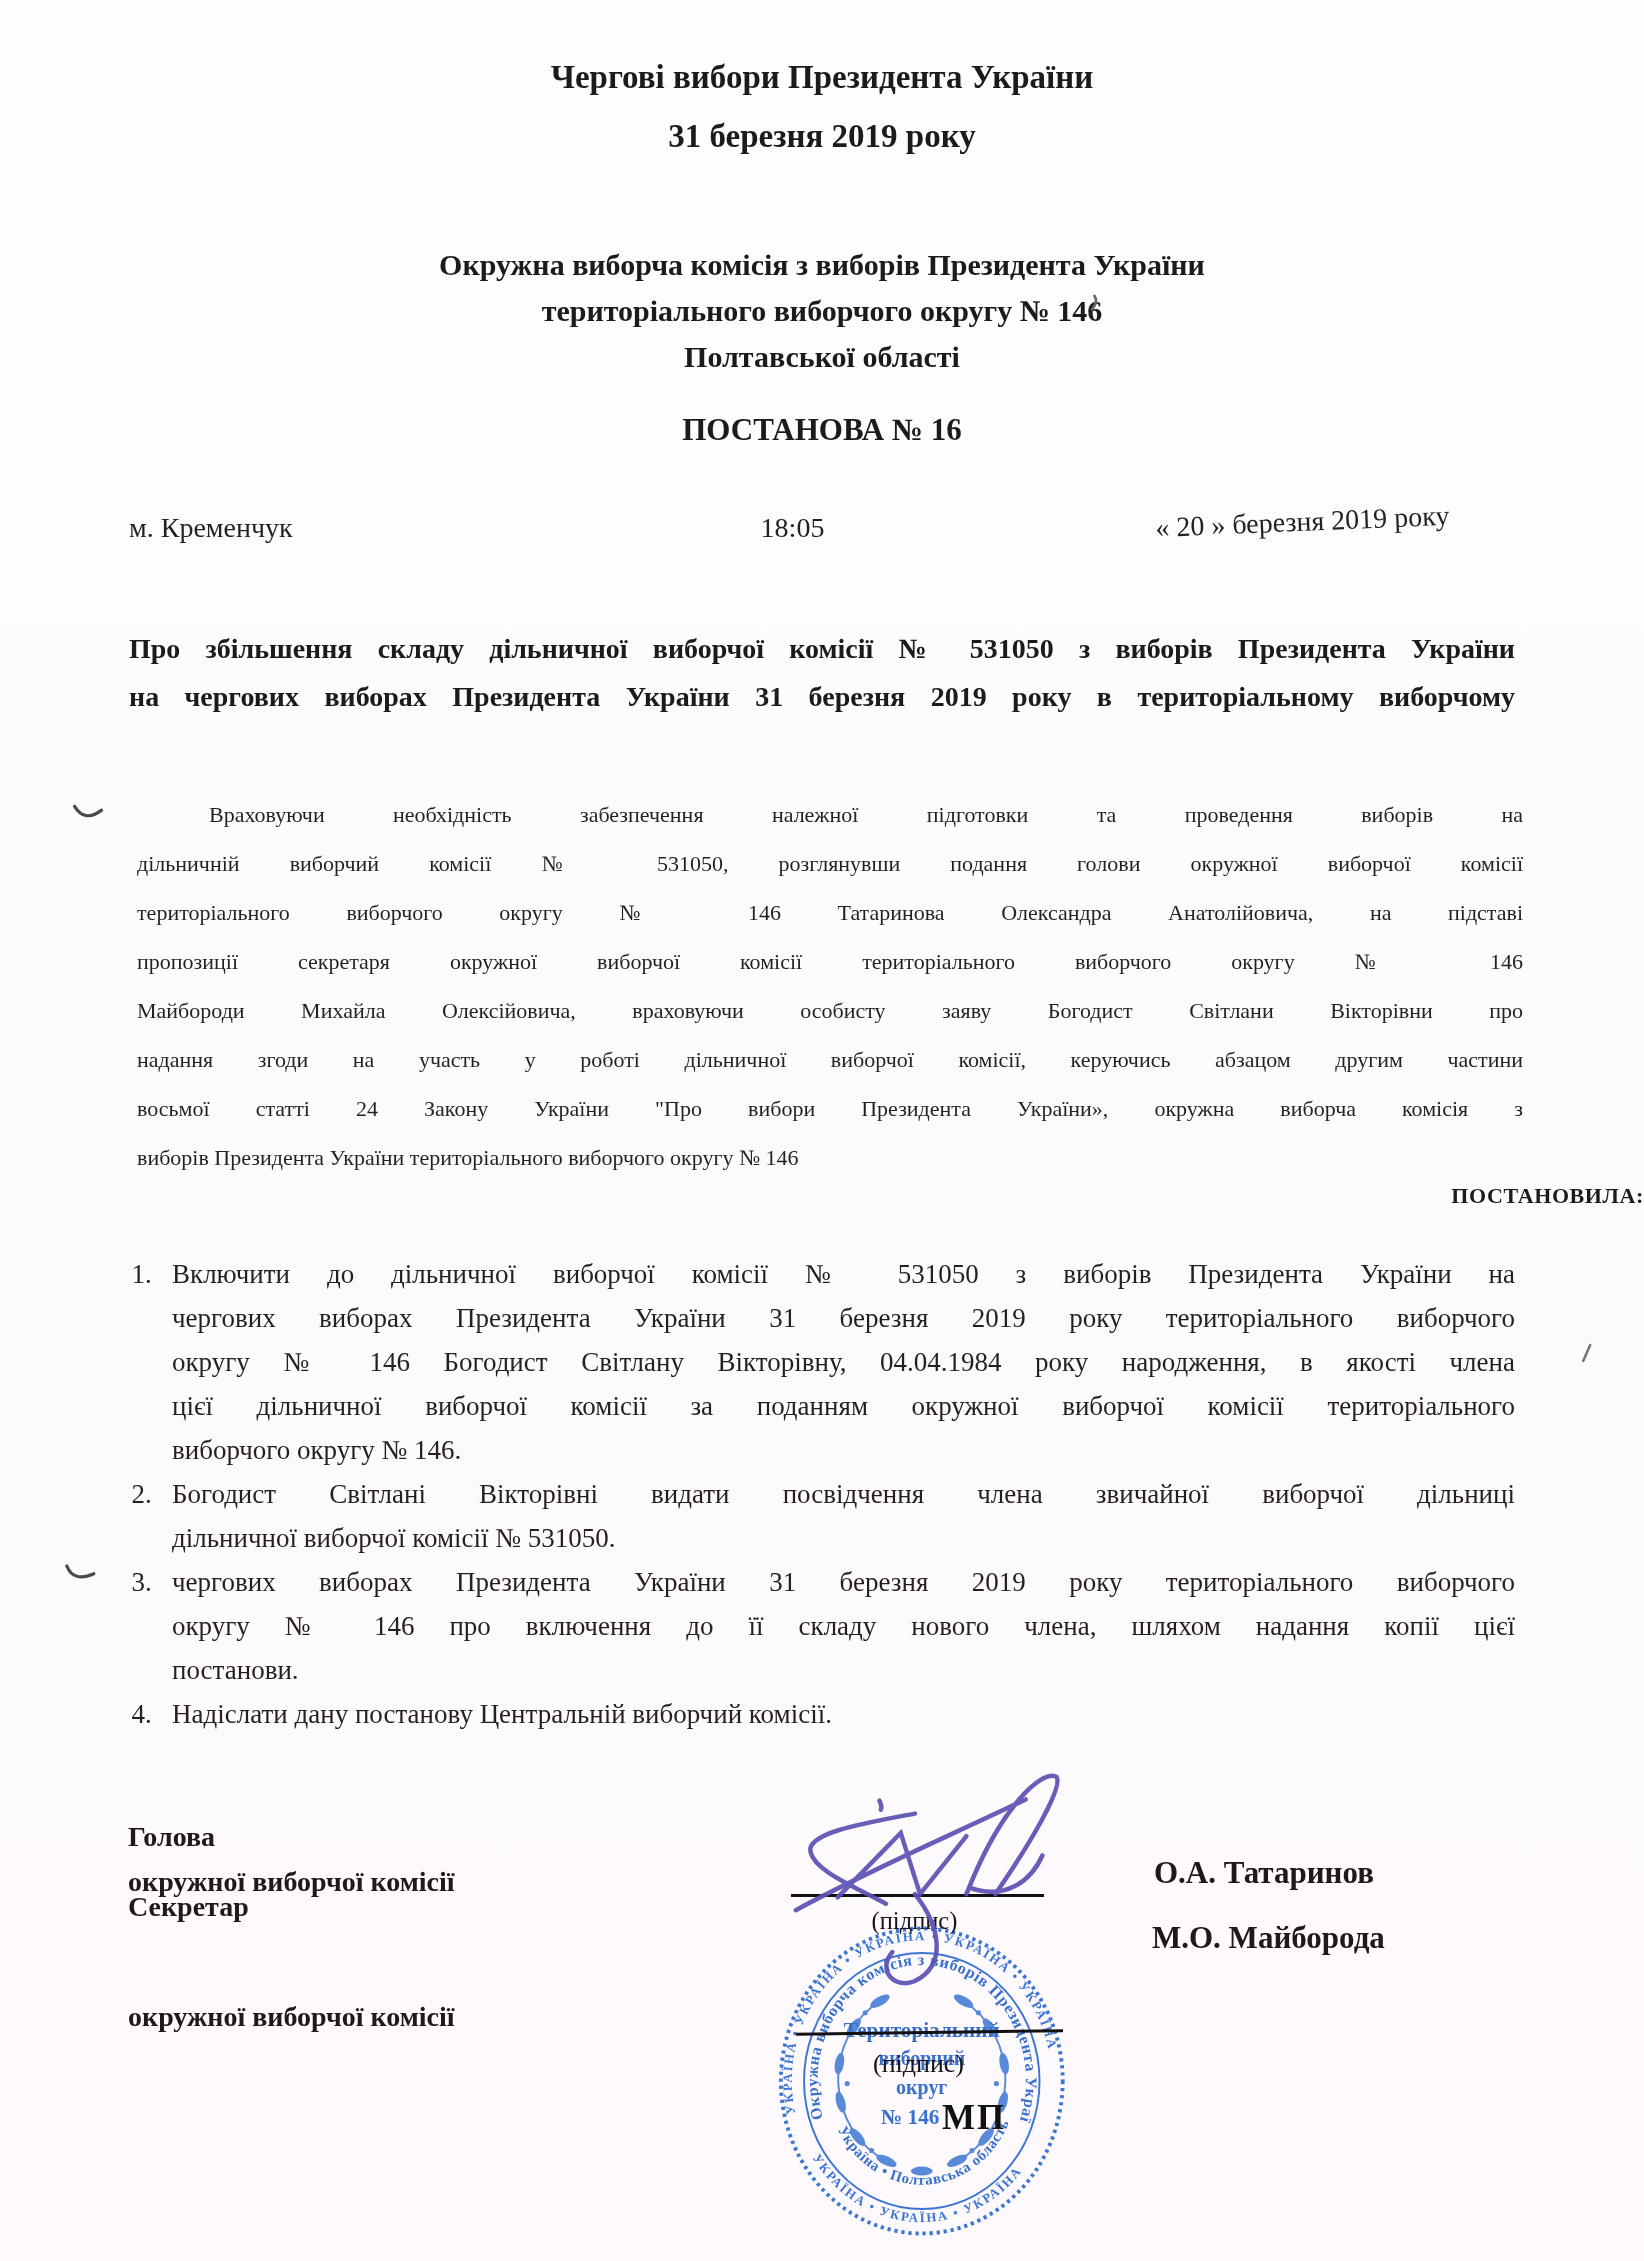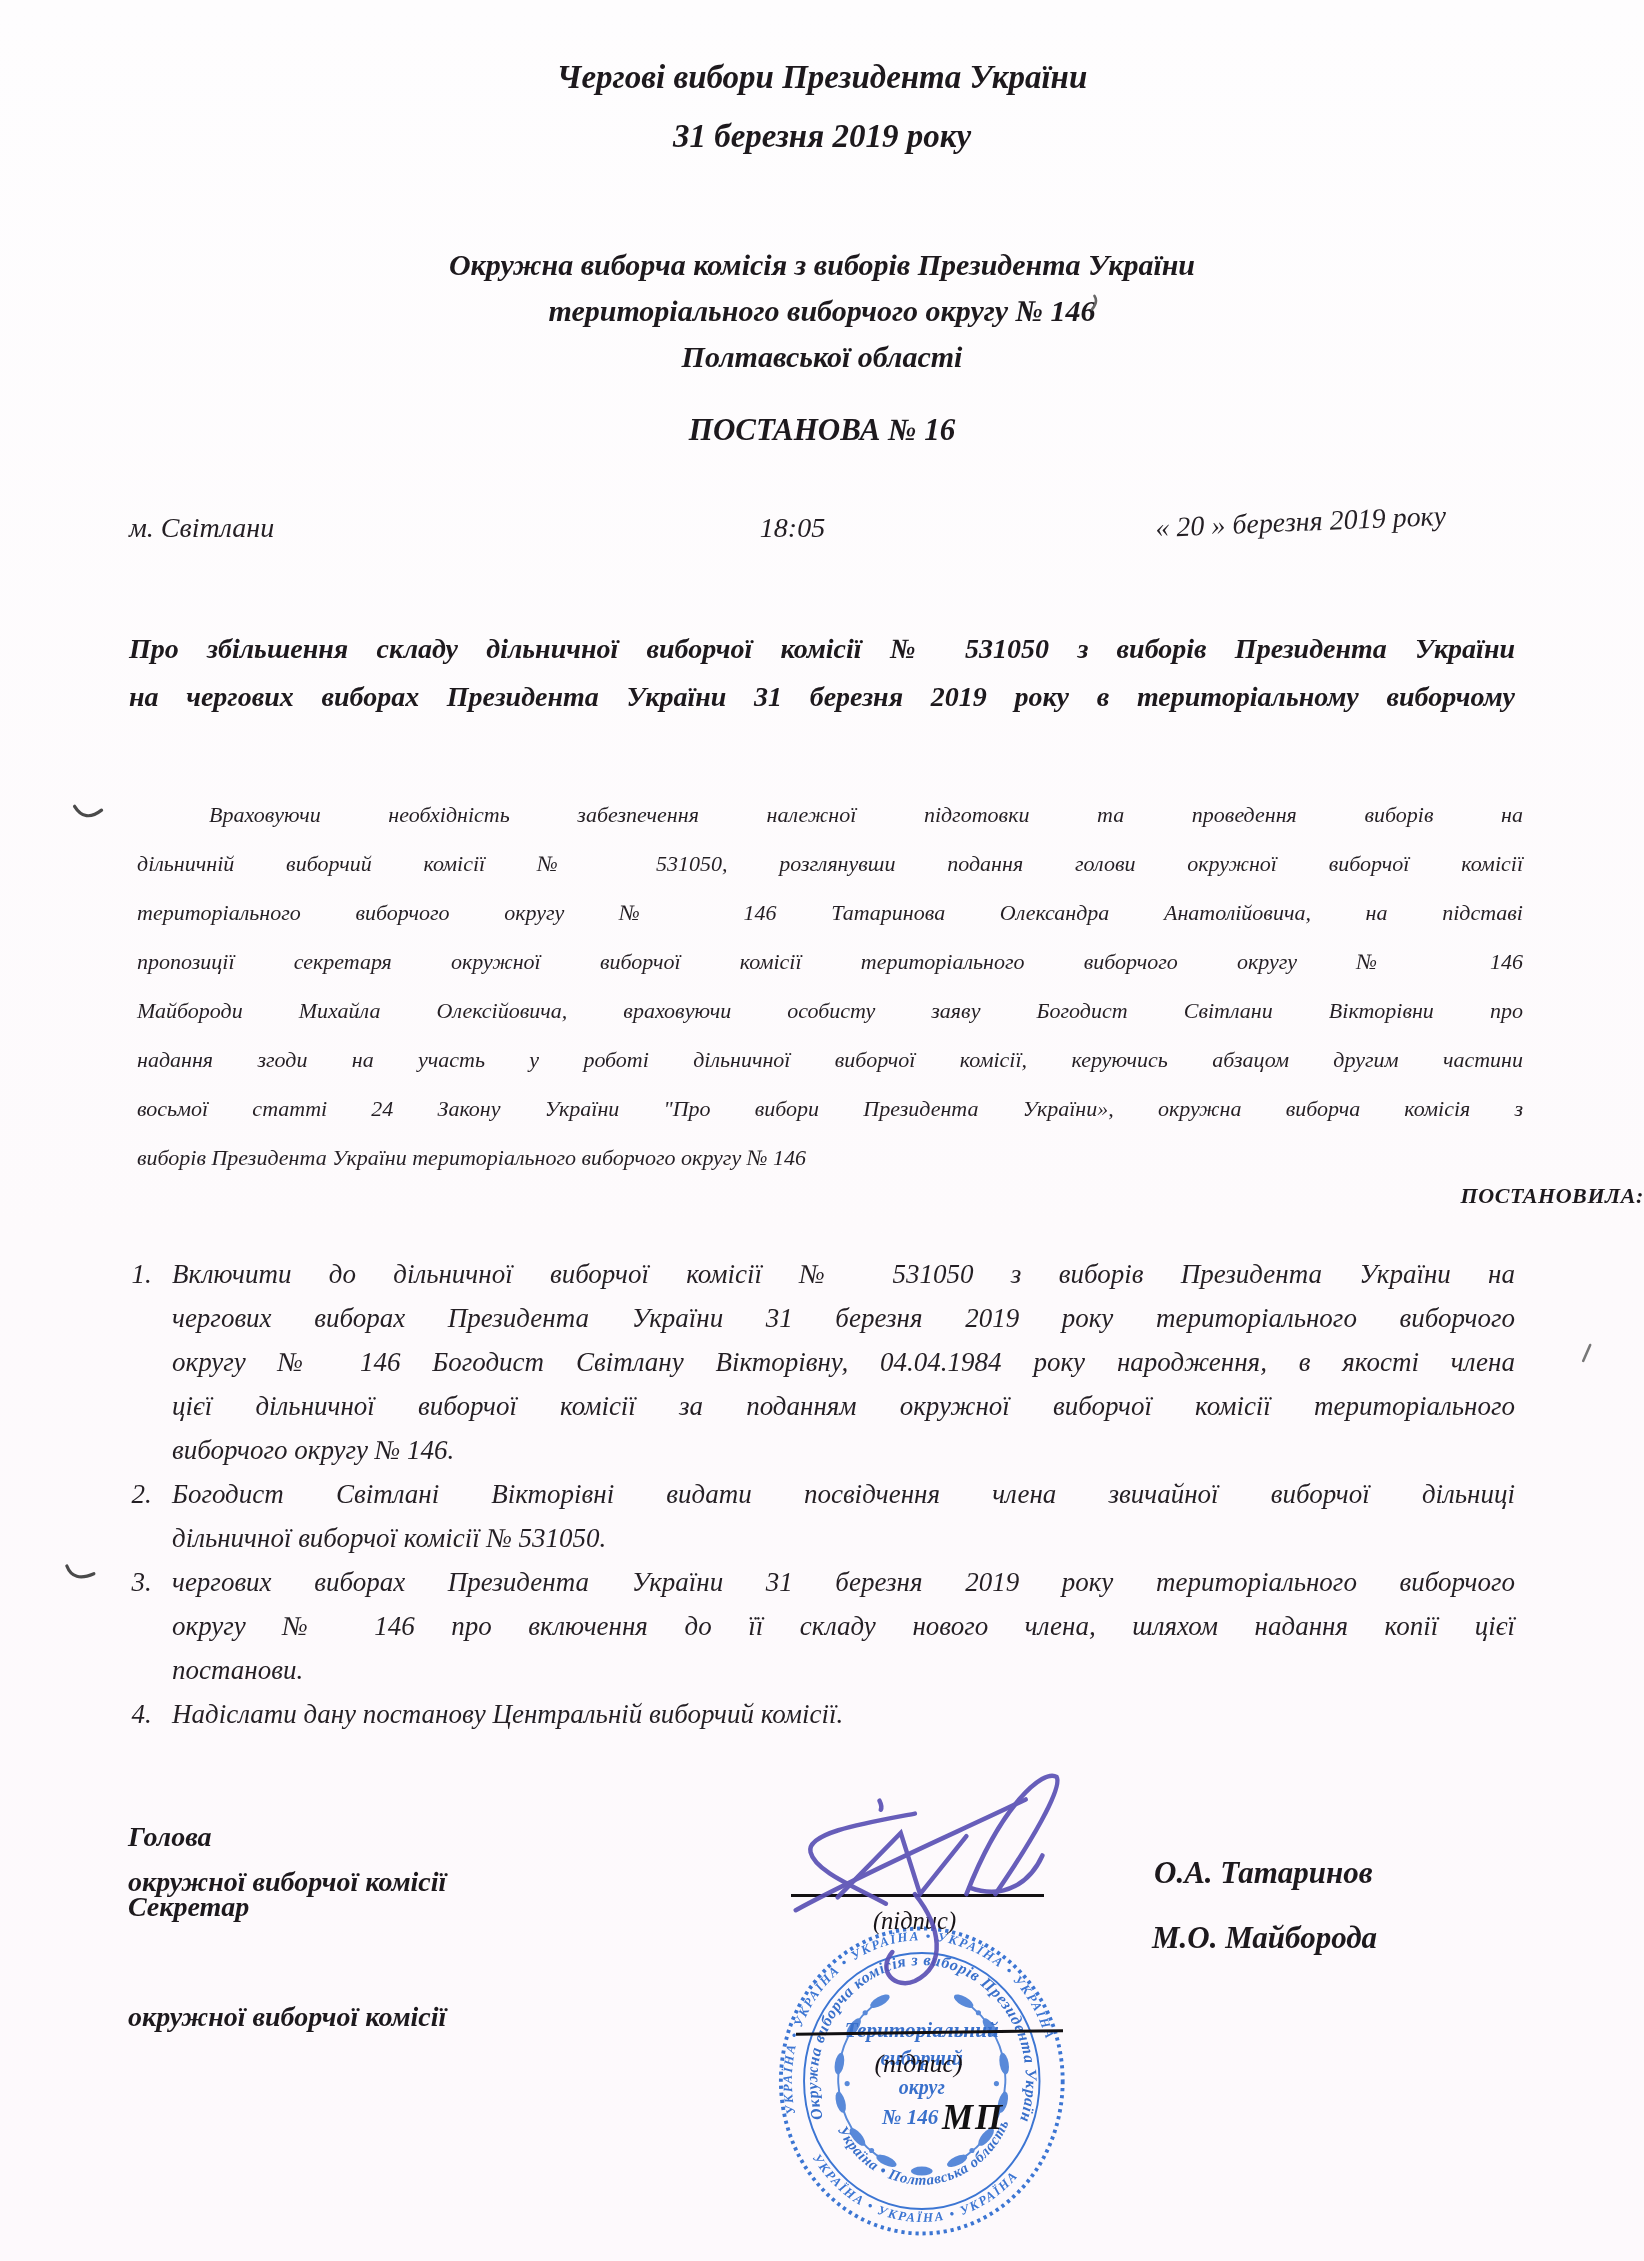--- a/index.html
+++ b/index.html
@@ -1,21 +1,20 @@
 <!DOCTYPE html>
 <html style="font-size:10.3px"><head>
 <meta charset="utf-8">
 <style>
   html,body{margin:0;padding:0;background:#ffffff;}
   .page{
     position:relative;width:1644px;height:2261px;overflow:hidden;
     background:linear-gradient(180deg,#fefdfe 0%,#fdfafc 55%,#fdf9fc 100%);
     font-family:"Liberation Serif","DejaVu Serif",serif;
     color:#241f24;
-    font-style:italic;
   }
   .abs{position:absolute;}
   .center{text-align:center;}
   .doc-title{left:0;width:1644px;top:48px;font-size:33px;font-weight:bold;line-height:59px;color:#1d191d;}
   .commission{left:0;width:1644px;top:242px;font-size:30px;font-weight:bold;line-height:46px;color:#1d191d;}
   .postanova{left:0;width:1644px;top:412px;font-size:31px;font-weight:bold;color:#1d191d;}
   .meta{top:512px;font-size:28px;}
   .meta-place{left:129px;}
   .meta-time{left:725px;width:135px;text-align:center;}
   .meta-date{left:1156px;width:361px;transform:rotate(-2.4deg);transform-origin:left bottom;}
@@ -47,21 +46,21 @@
   </div>
 
   <div class="abs commission center">
     <div>Окружна виборча комісія з виборів Президента України</div>
     <div>територіального виборчого округу № 146</div>
     <div>Полтавської області</div>
   </div>
 
   <div class="abs postanova center">ПОСТАНОВА № 16</div>
 
-  <div class="abs meta meta-place">м. Світлани</div>
+  <div class="abs meta meta-place">м. Кременчук</div>
   <div class="abs meta meta-time">18:05</div>
   <div class="abs meta meta-date">« 20 » березня 2019 року</div>
 
   <div class="abs subject">
     <div class="jl">Про збільшення складу дільничної виборчої комісії № 531050 з виборів Президента України</div>
     <div class="jl">на чергових виборах Президента України 31 березня 2019 року в територіальному виборчому</div>
   </div>
 
   <div class="abs preamble">
     <div class="jl indent">Враховуючи необхідність забезпечення належної підготовки та проведення виборів на</div>

